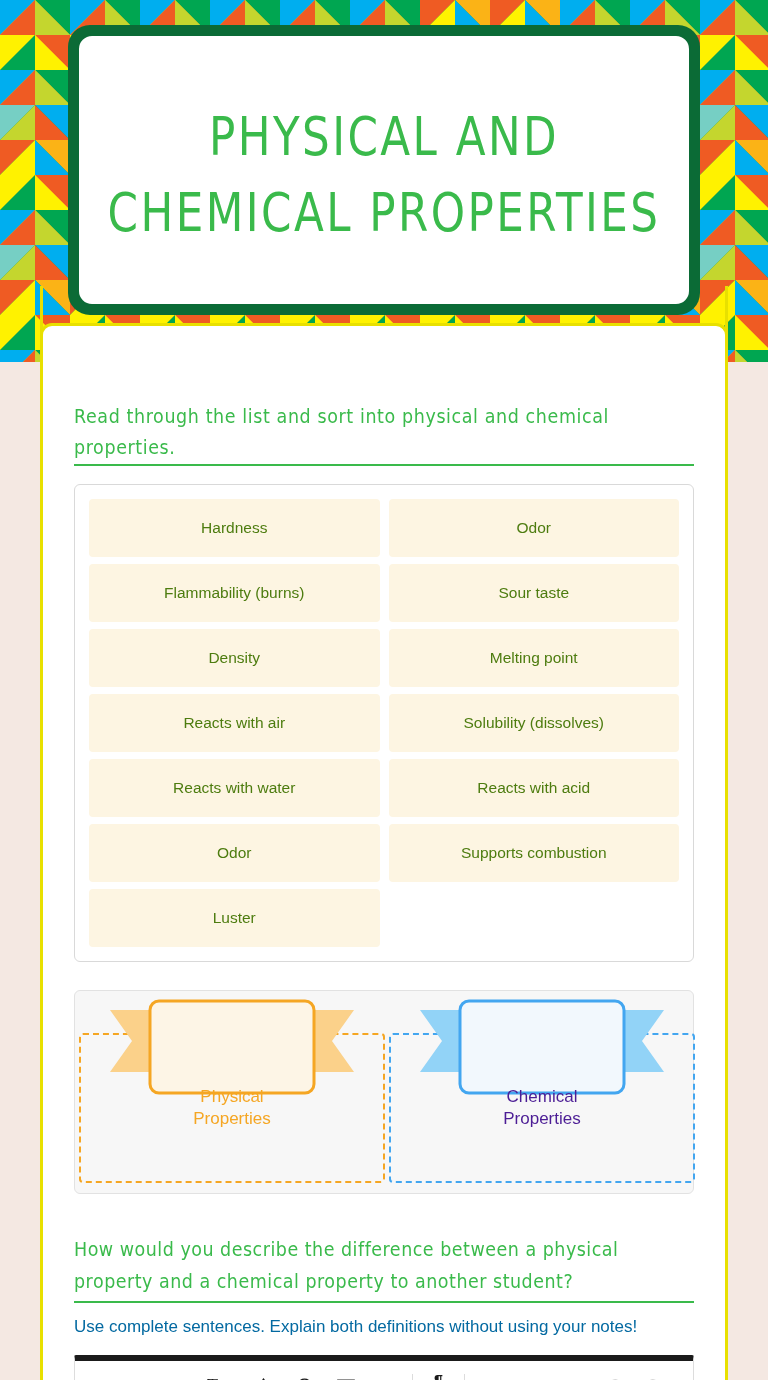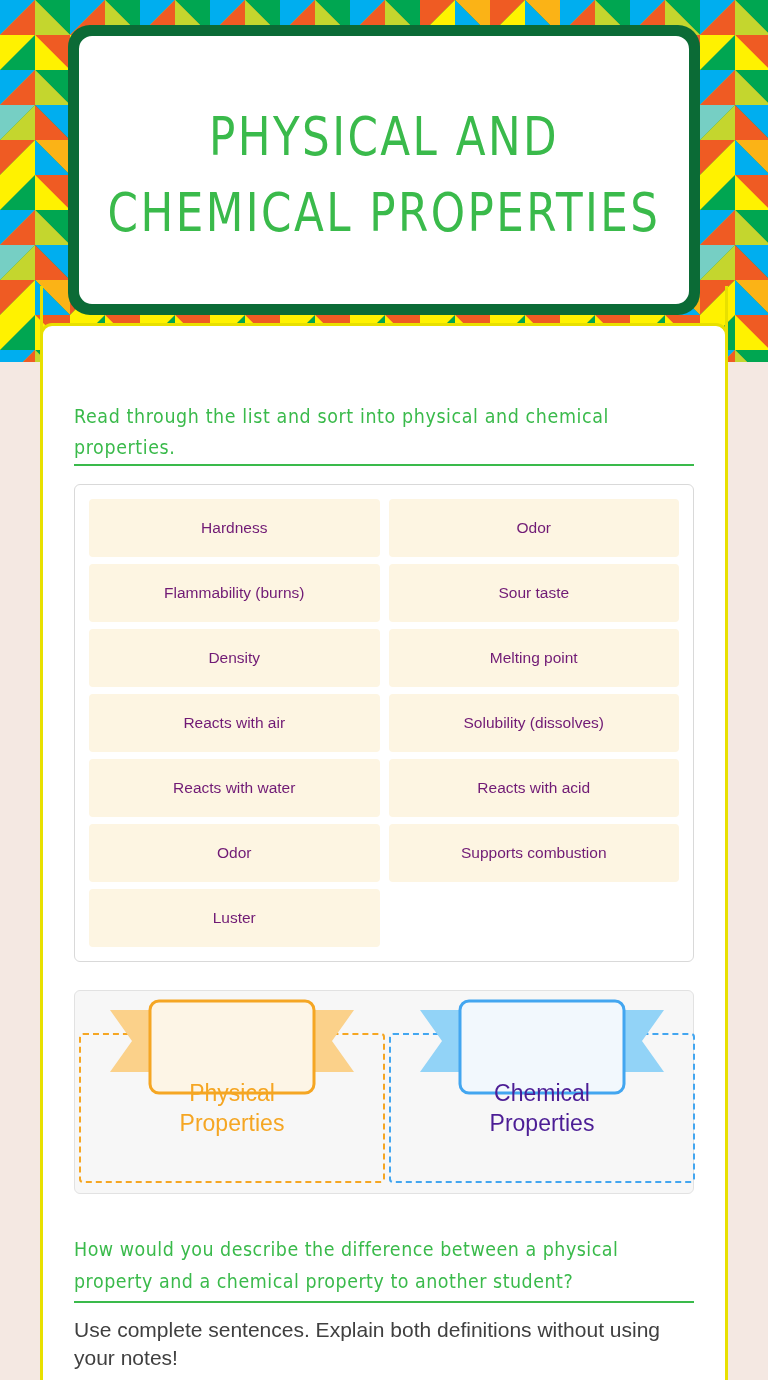--- a/index.html
+++ b/index.html
@@ -112,21 +112,21 @@
     column-gap: 9px;
     row-gap: 7px;
   }
   .word-chip {
     background: #fdf5e2;
     border-radius: 4px;
     height: 58px;
     display: flex;
     align-items: center;
     justify-content: center;
-    color: #701a75;
+    color: #4d7c0f;
     font-size: 15.5px;
     text-align: center;
     padding: 0 8px;
     cursor: grab;
     user-select: none;
   }
 
   
   #sort-area {
     margin-top: 28px;
@@ -164,21 +164,21 @@
     pointer-events: none;
   }
   .ribbon svg { display: block; }
   .ribbon-label {
     position: absolute;
     left: 50%;
     top: 50%;
     transform: translate(-50%, -50%);
     width: 160px;
     text-align: center;
-    font-size: 23px;
+    font-size: 17px;
     line-height: 1.28;
     color: #f5a623;
     pointer-events: none;
   }
   .bucket.chemical .ribbon-label { color: #4c1d95; }
 
   
   #question-block { margin-top: 40px; }
   .q-text {
     color: #3aba4b;
@@ -189,22 +189,22 @@
     transform: scaleY(1.12);
     transform-origin: left top;
   }
   .q-rule {
     height: 2px;
     background: #3aba4b;
     margin-top: 10px;
   }
   .q-sub {
     margin-top: 13px;
-    color: #404040;
-    font-size: 21px;
+    color: #0369a1;
+    font-size: 17px;
     line-height: 1.35;
   }
 
   
   #editor {
     margin-top: 16px;
     border: 1px solid #dddddd;
     border-top: 6px solid #1b1b1b;
     border-radius: 2px;
     background: #ffffff;

